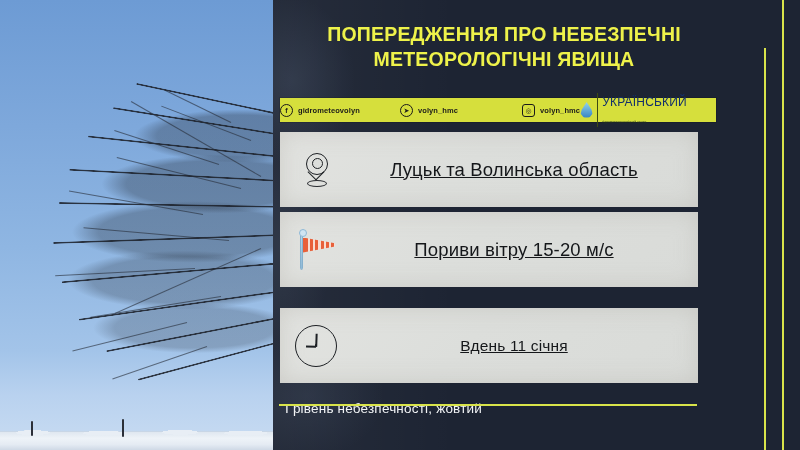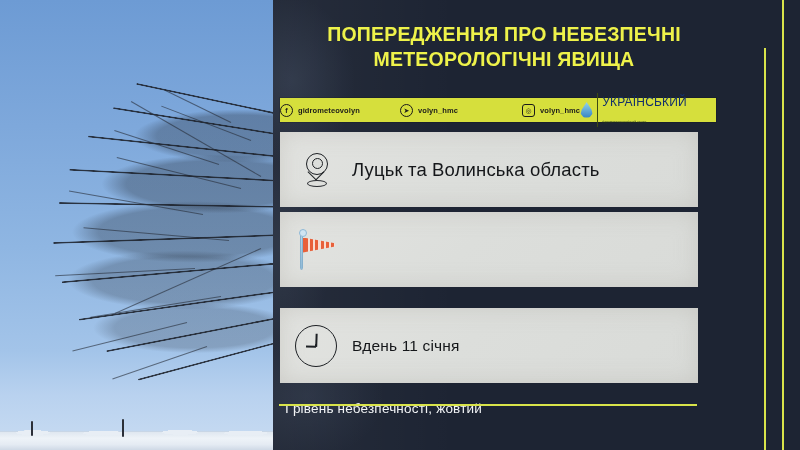--- a/index.html
+++ b/index.html
@@ -118,22 +118,22 @@
     position:absolute;left:7px;width:418px;height:75px;
     background:linear-gradient(135deg,#e2e3e0 0%,#dcdedb 45%,#d9dbd8 100%);
     display:flex;align-items:center;z-index:3;
     box-shadow:inset 0 0 22px rgba(180,178,170,.45);
   }
   .row.r1{top:132px;}
   .row.r2{top:212px;}
   .row.r3{top:308px;}
   .row .ico{width:72px;flex:none;display:flex;align-items:center;justify-content:center;}
   .row .txt{
-    flex:1;text-align:left;color:#15171a;font-size:18.5px;
-    letter-spacing:.15px;padding-right:22px;
+    flex:1;text-align:center;color:#15171a;font-size:18.5px;
+    letter-spacing:.15px;padding-right:22px;text-decoration:underline;
   }
   .row.r3 .txt{font-size:15.5px;}
 
   
   .pin{position:relative;width:26px;height:34px;}
   .pin .body{
     position:absolute;left:3px;top:0;width:20px;height:20px;border-radius:50%;
     border:1.6px solid #1d2024;
   }
   .pin .tail{
@@ -271,20 +271,21 @@
     </div>
 
     <div class="row r2">
       <div class="ico">
         <div class="sock">
           <div class="pole"></div>
           <div class="knob"></div>
           <div class="cone"></div>
         </div>
       </div>
+      <div class="txt">Пориви вітру 15-20 м/с</div>
     </div>
 
     <div class="row r3">
       <div class="ico">
         <div class="clock">
           <div class="h hh"></div>
           <div class="h mh"></div>
           <div class="cap"></div>
         </div>
       </div>

